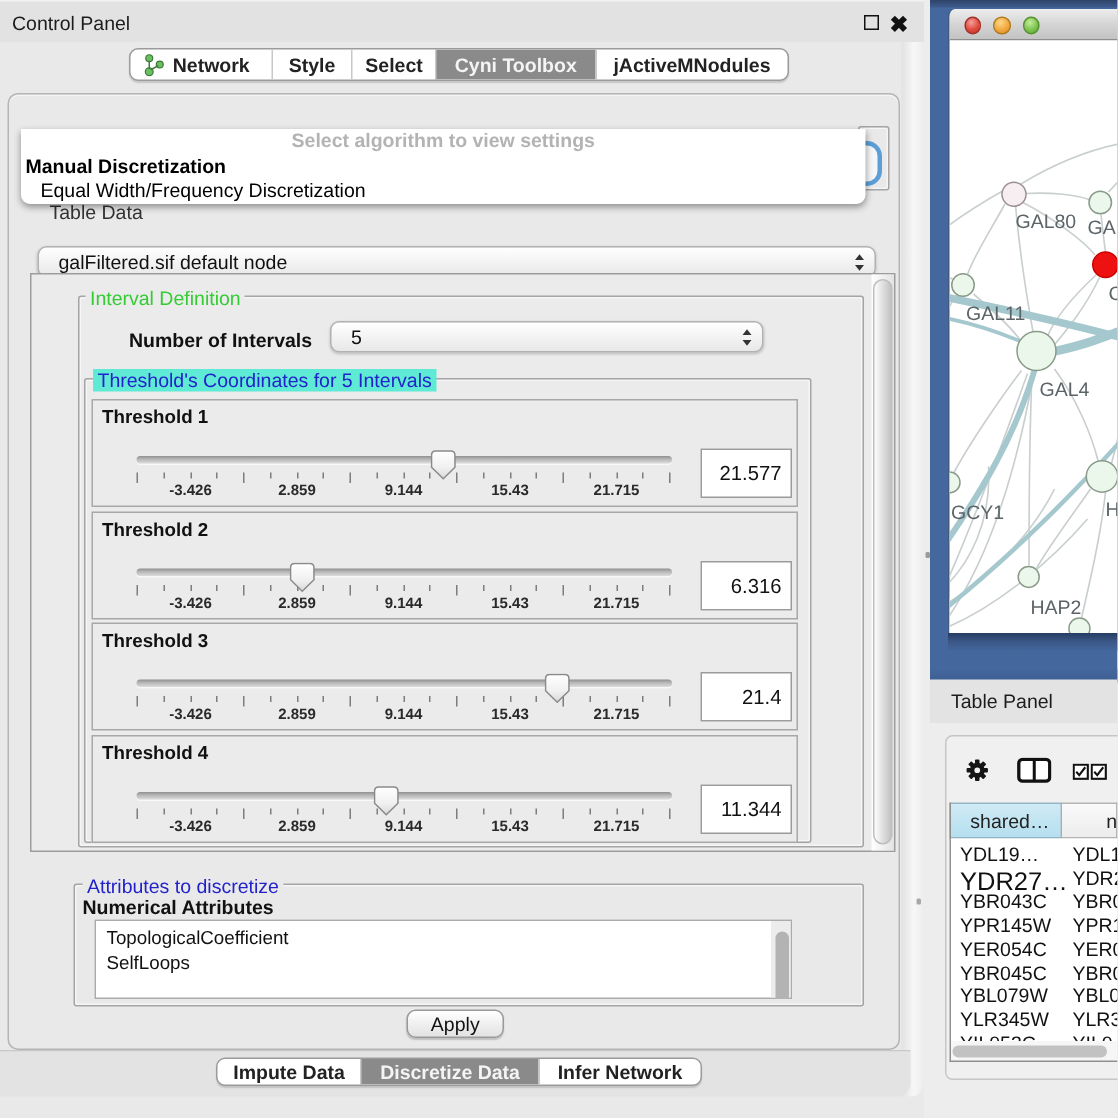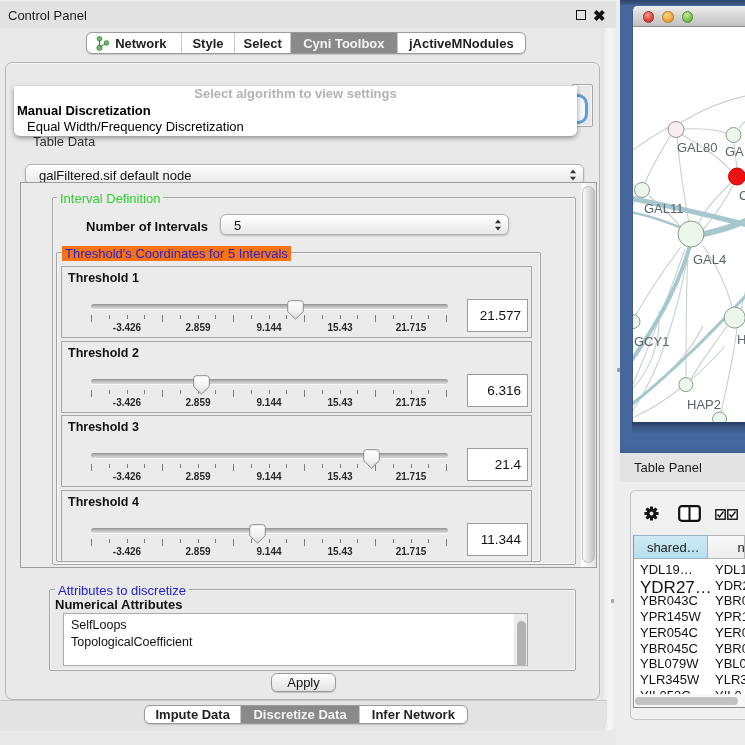--- a/index.html
+++ b/index.html
@@ -134,21 +134,21 @@
   <div class="abs" style="left:86px; top:219px; font-size:13px; font-weight:bold; color:#111;">Number of Intervals</div>
   <div class="combo" style="left:220px; top:214px; width:289px; height:21px;">
     <span class="txt">5</span>
     <svg class="arr" viewBox="0 0 9 14">
         <path d="M4.5 0.5 L8 5 L1 5 Z" fill="#333"></path>
         <path d="M4.5 13.5 L8 9 L1 9 Z" fill="#333"></path>
       </svg>
   </div>
 
   <div class="groupbox" style="left:56px; top:252px; width:485px; height:310px;"></div>
-  <div class="grouptitle" style="left:62px; top:246px; color:#2222cc; background:#f97316;">Threshold's Coordinates for 5 Intervals</div>
+  <div class="grouptitle" style="left:62px; top:246px; color:#2222cc; background:#5eead4;">Threshold's Coordinates for 5 Intervals</div>
 
   <div class="thblock" style="top:266px;">
   <div class="ttl">Threshold 1</div>
   <div class="thtrack"></div>
   <div class="tick" style="left:29.0px; height:7px;"></div>
   <div class="ticklbl" style="left:29.0px;">-3.426</div>
   <div class="tick" style="left:100.0px; height:7px;"></div>
   <div class="ticklbl" style="left:100.0px;">2.859</div>
   <div class="tick" style="left:171.0px; height:7px;"></div>
   <div class="ticklbl" style="left:171.0px;">9.144</div>
@@ -309,22 +309,22 @@
         </defs>
     <path d="M3.5 0.7 H13.5 Q16.3 0.7 16.3 3.5 V11.5 L8.5 19.2 L0.7 11.5 V3.5 Q0.7 0.7 3.5 0.7 Z" fill="url(#hg490)" stroke="#8a8a8a" stroke-width="1"></path>
   </svg>
   <div class="tfield">11.344</div>
 </div>
 
   <div class="groupbox" style="left:49px; top:589px; width:527px; height:82px;"></div>
   <div class="grouptitle" style="left:55px; top:583px; color:#2222cc;">Attributes to discretize</div>
   <div class="abs" style="left:55px; top:597px; font-size:13px; font-weight:bold; color:#111;">Numerical Attributes</div>
   <div id="attrlist" class="abs">
+    <div>TopologicalCoefficient</div>
     <div>SelfLoops</div>
-    <div>TopologicalCoefficient</div>
   </div>
   <div class="abs" style="left:514px; top:614px; width:13px; height:51px; background:#ececec;"></div>
   <div class="abs" style="left:517px; top:621px; width:9px; height:45px; border-radius:5px 5px 0 0; background:#b3b3b3;"></div>
 
   <div class="aquabtn" style="left:271px; top:673px; width:65px; height:19px;">Apply</div>
 
   <div class="abs" style="left:0px; top:700px; width:607px; height:31px; background:#e3e3e3; border-top:1px solid #c8c8c8; border-radius:0 0 9px 0;"></div>
 
   <div class="segbar abs" style="left:144px; top:705px; width:324px; height:19px;">
     <div class="seg" style="width:96px;">Impute Data</div>

